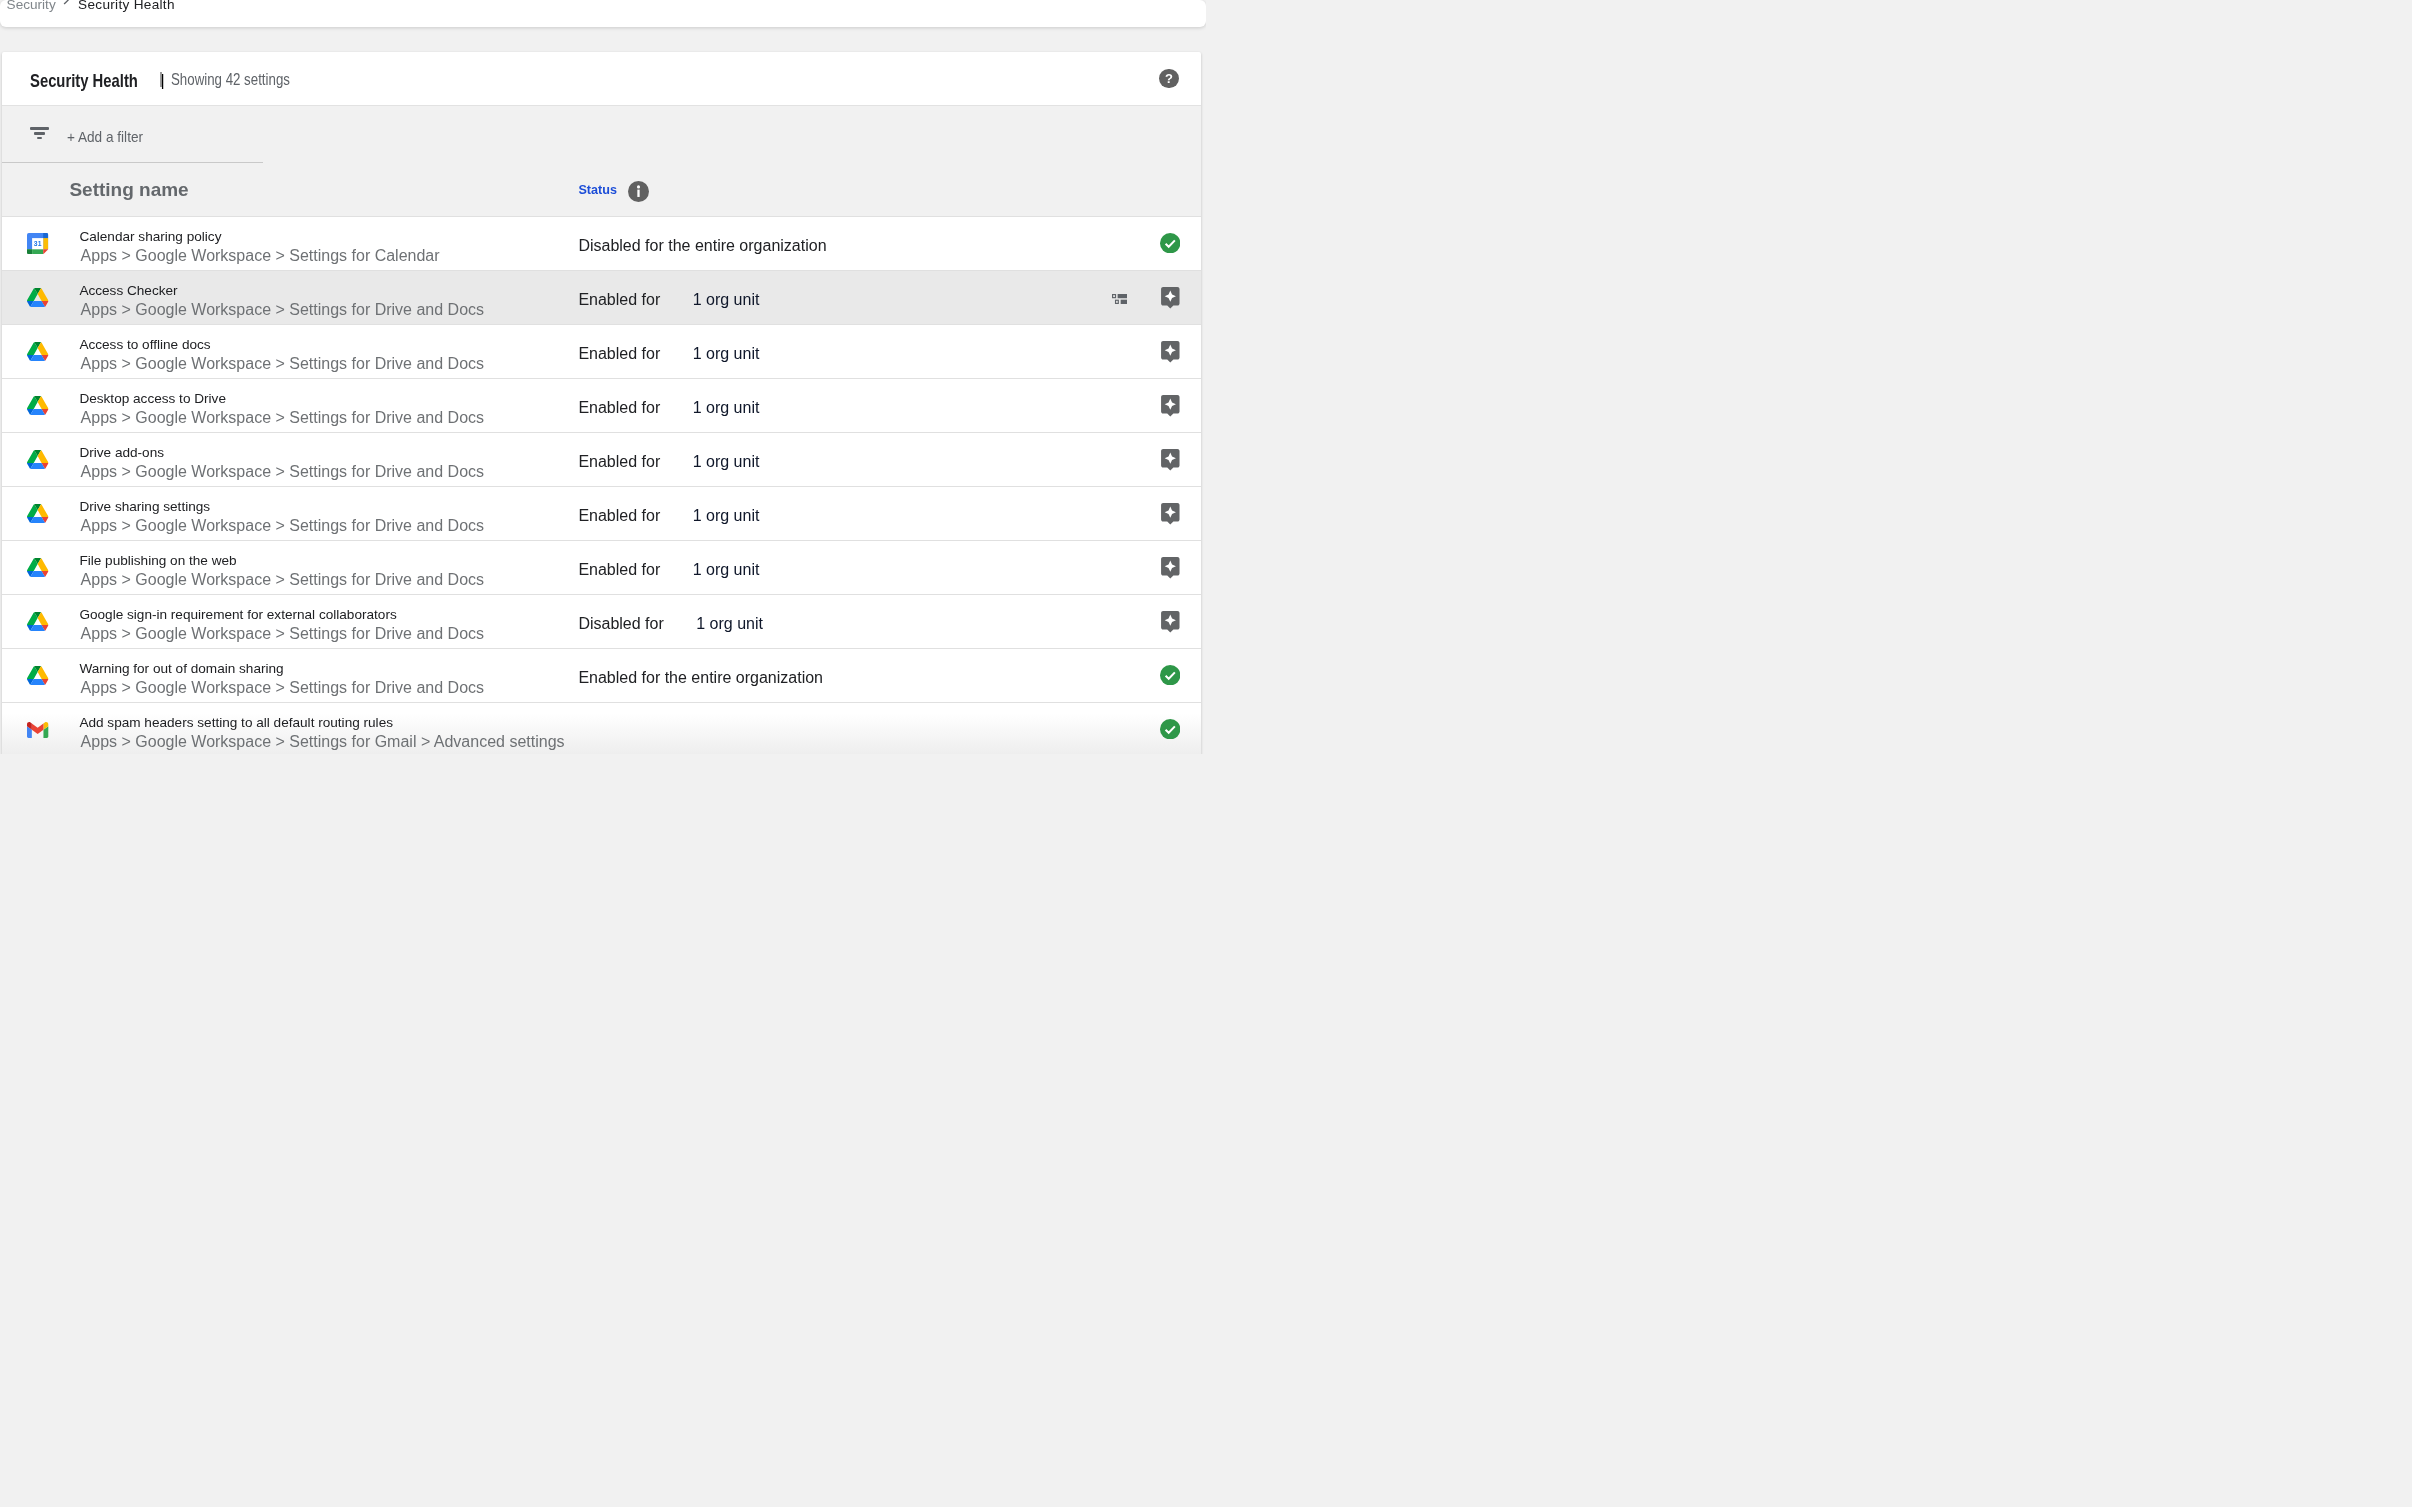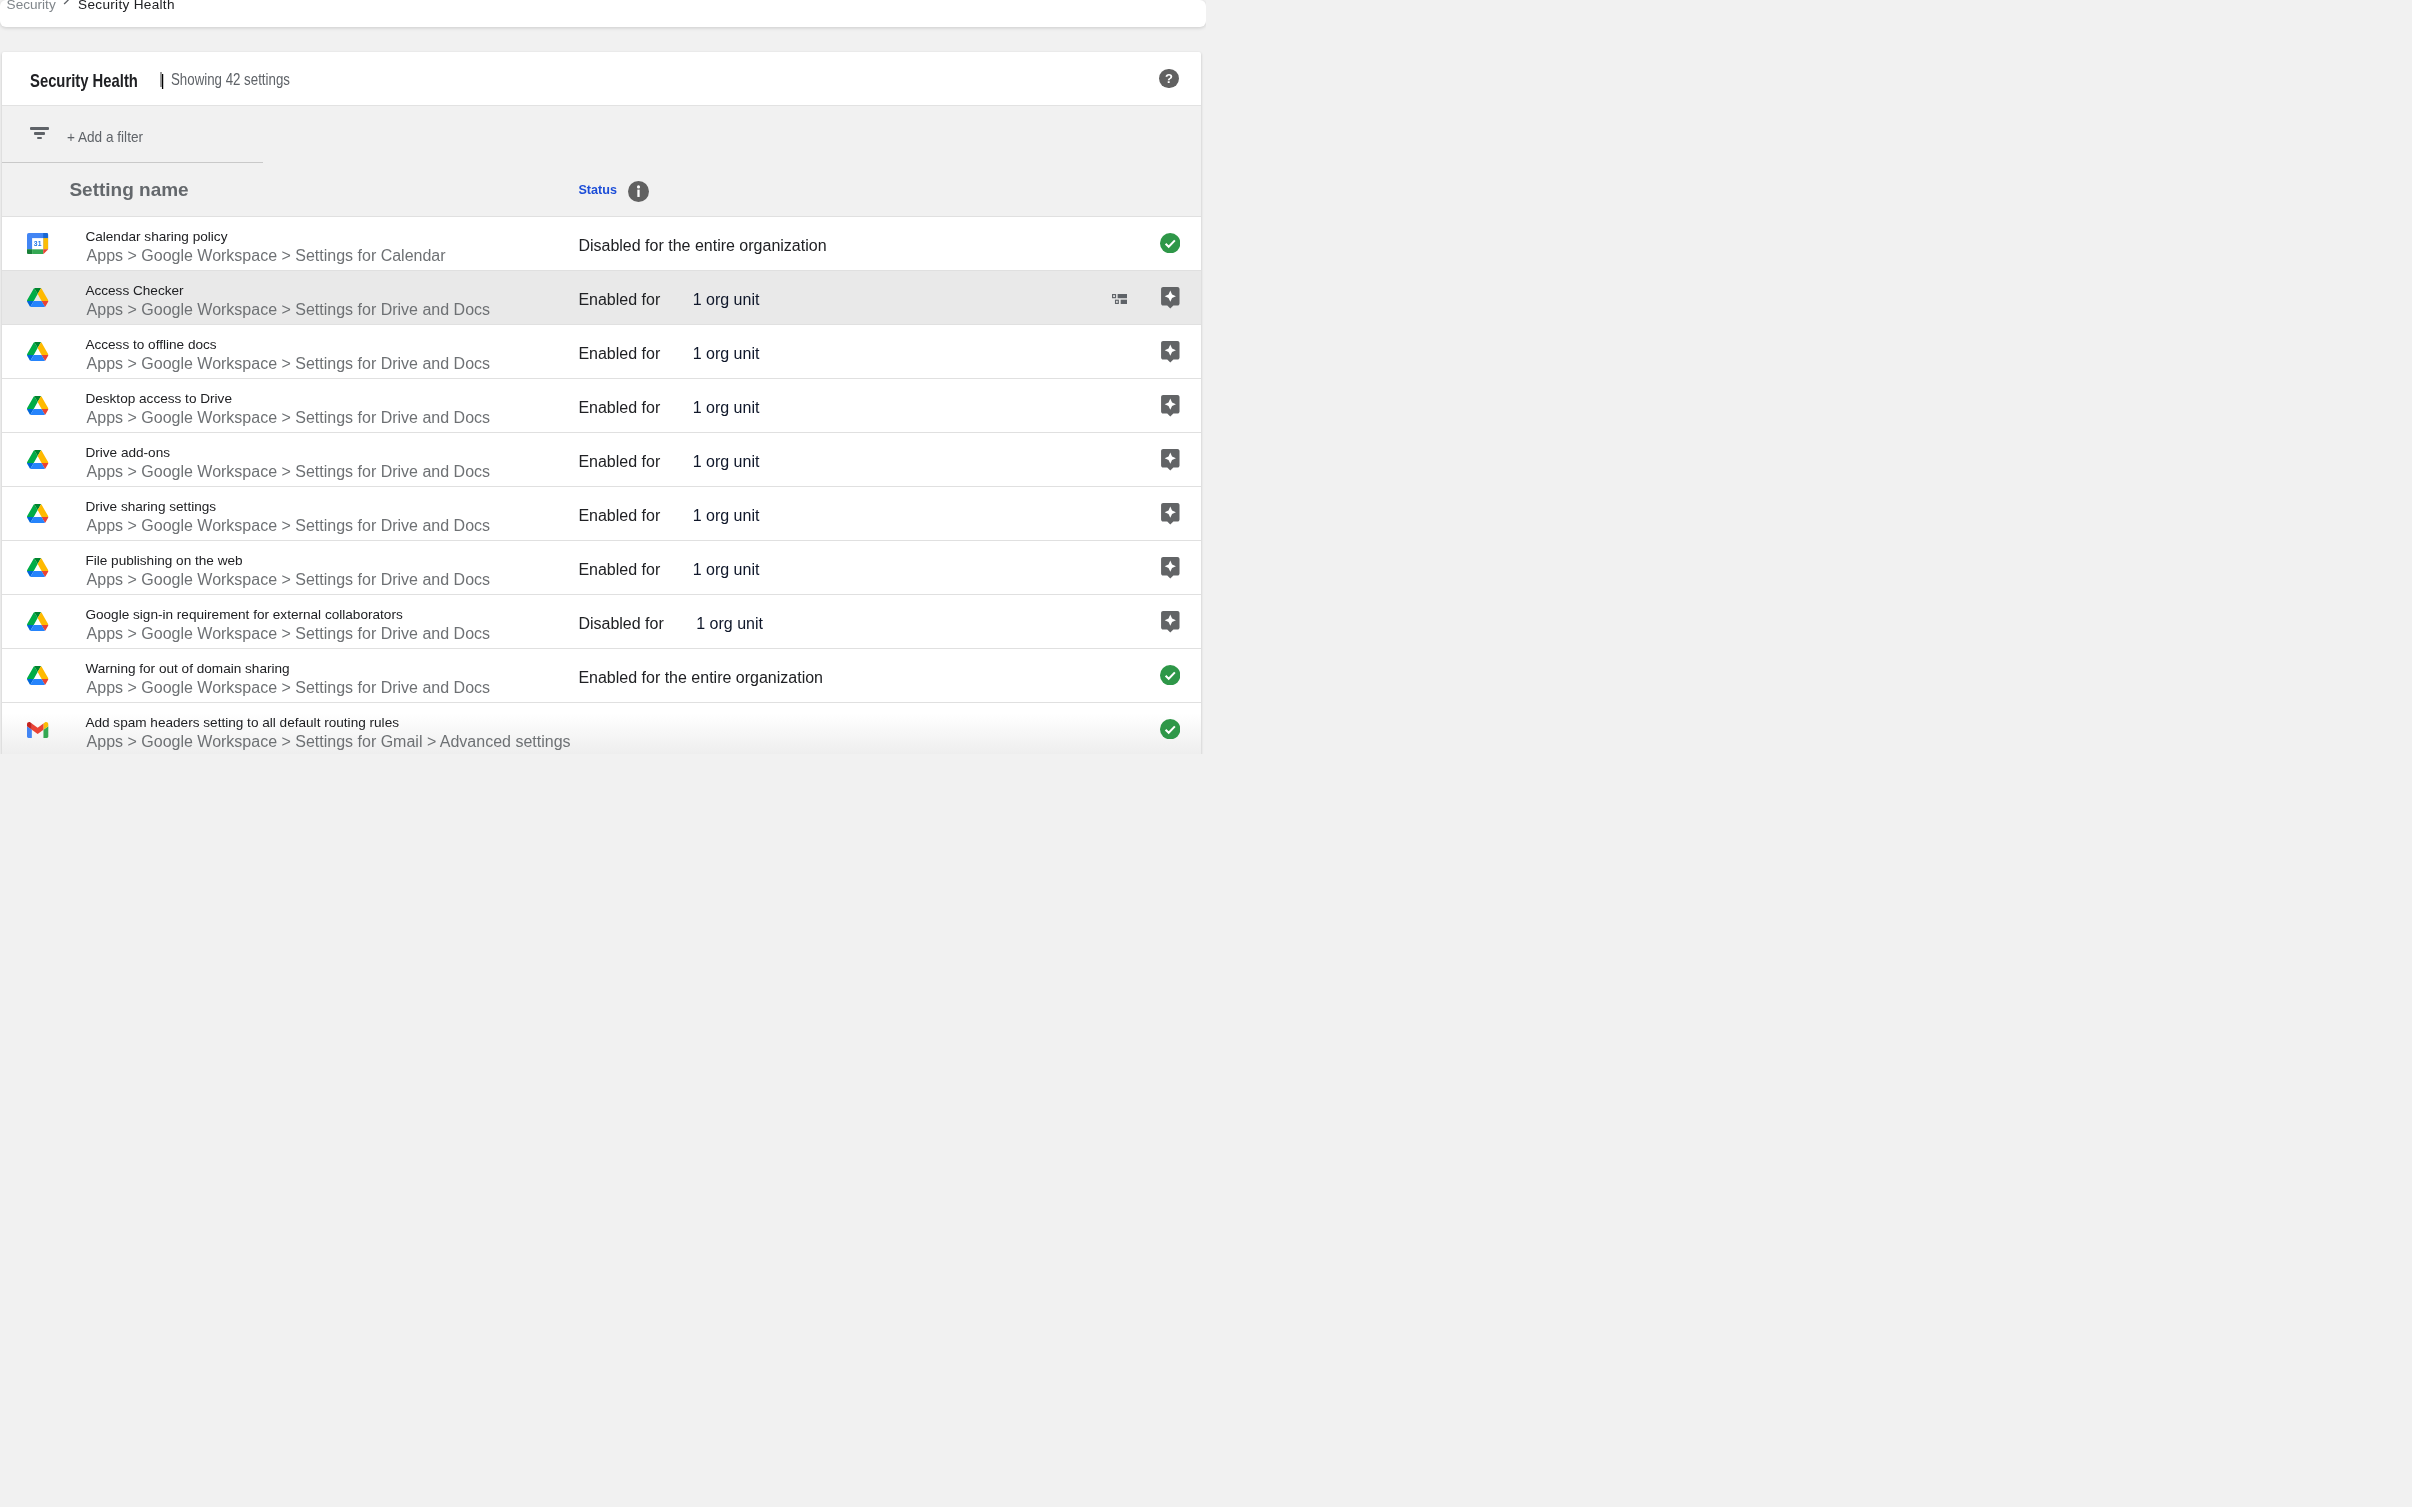--- a/index.html
+++ b/index.html
@@ -22,21 +22,21 @@
   .fb3{width:4.5px;height:2.6px;margin-top:2.2px !important;}
   .ftext{position:absolute;left:65px;top:21.5px;line-height:17.5px;font-size:15px;color:#5f6368;transform:scaleX(.907);transform-origin:left top;white-space:nowrap;}
   .funder{position:absolute;left:0;top:56px;width:261px;border-bottom:1px solid #c9c9c9;}
   .thname{position:absolute;left:67px;top:77px;line-height:14.6px;font-size:19px;font-weight:bold;color:#64686c;}
   .thstatus{position:absolute;left:576px;top:77px;line-height:14.6px;font-size:12.6px;font-weight:bold;color:#1d4ed8;}
   .infoc{position:absolute;left:626px;top:75px;}
   .row{position:relative;height:53px;border-bottom:1px solid #e0e0e0;background:#fff;}
   .row.hl{background:#e9e9e9;}
   .row.lastrow{background:linear-gradient(180deg,#fff 20%,#ededed 100%);}
   .appic{position:absolute;left:25px;width:21.3px;}
-  .rtext{position:absolute;left:83px;top:9.7px;}
+  .rtext{position:absolute;left:77px;top:9.7px;}
   .rt1{font-size:13.6px;line-height:19.4px;color:#202124;white-space:nowrap;}
   .rt2{font-size:16px;line-height:17.5px;margin-top:1.3px;margin-left:1.2px;color:#6e7174;white-space:nowrap;}
   .rstatus{position:absolute;left:576px;top:1.5px;height:53px;line-height:53px;font-size:16px;color:#202124;white-space:nowrap;}
   .rstatus a{color:#0f172a;text-decoration:none;margin-left:28px;}
   .gcheck{position:absolute;right:21px;top:16px;}
   .badge{position:absolute;right:19px;top:13.6px;}
   .listic{position:absolute;right:74px;top:23px;}
 </style>
 </head>
 <body>

